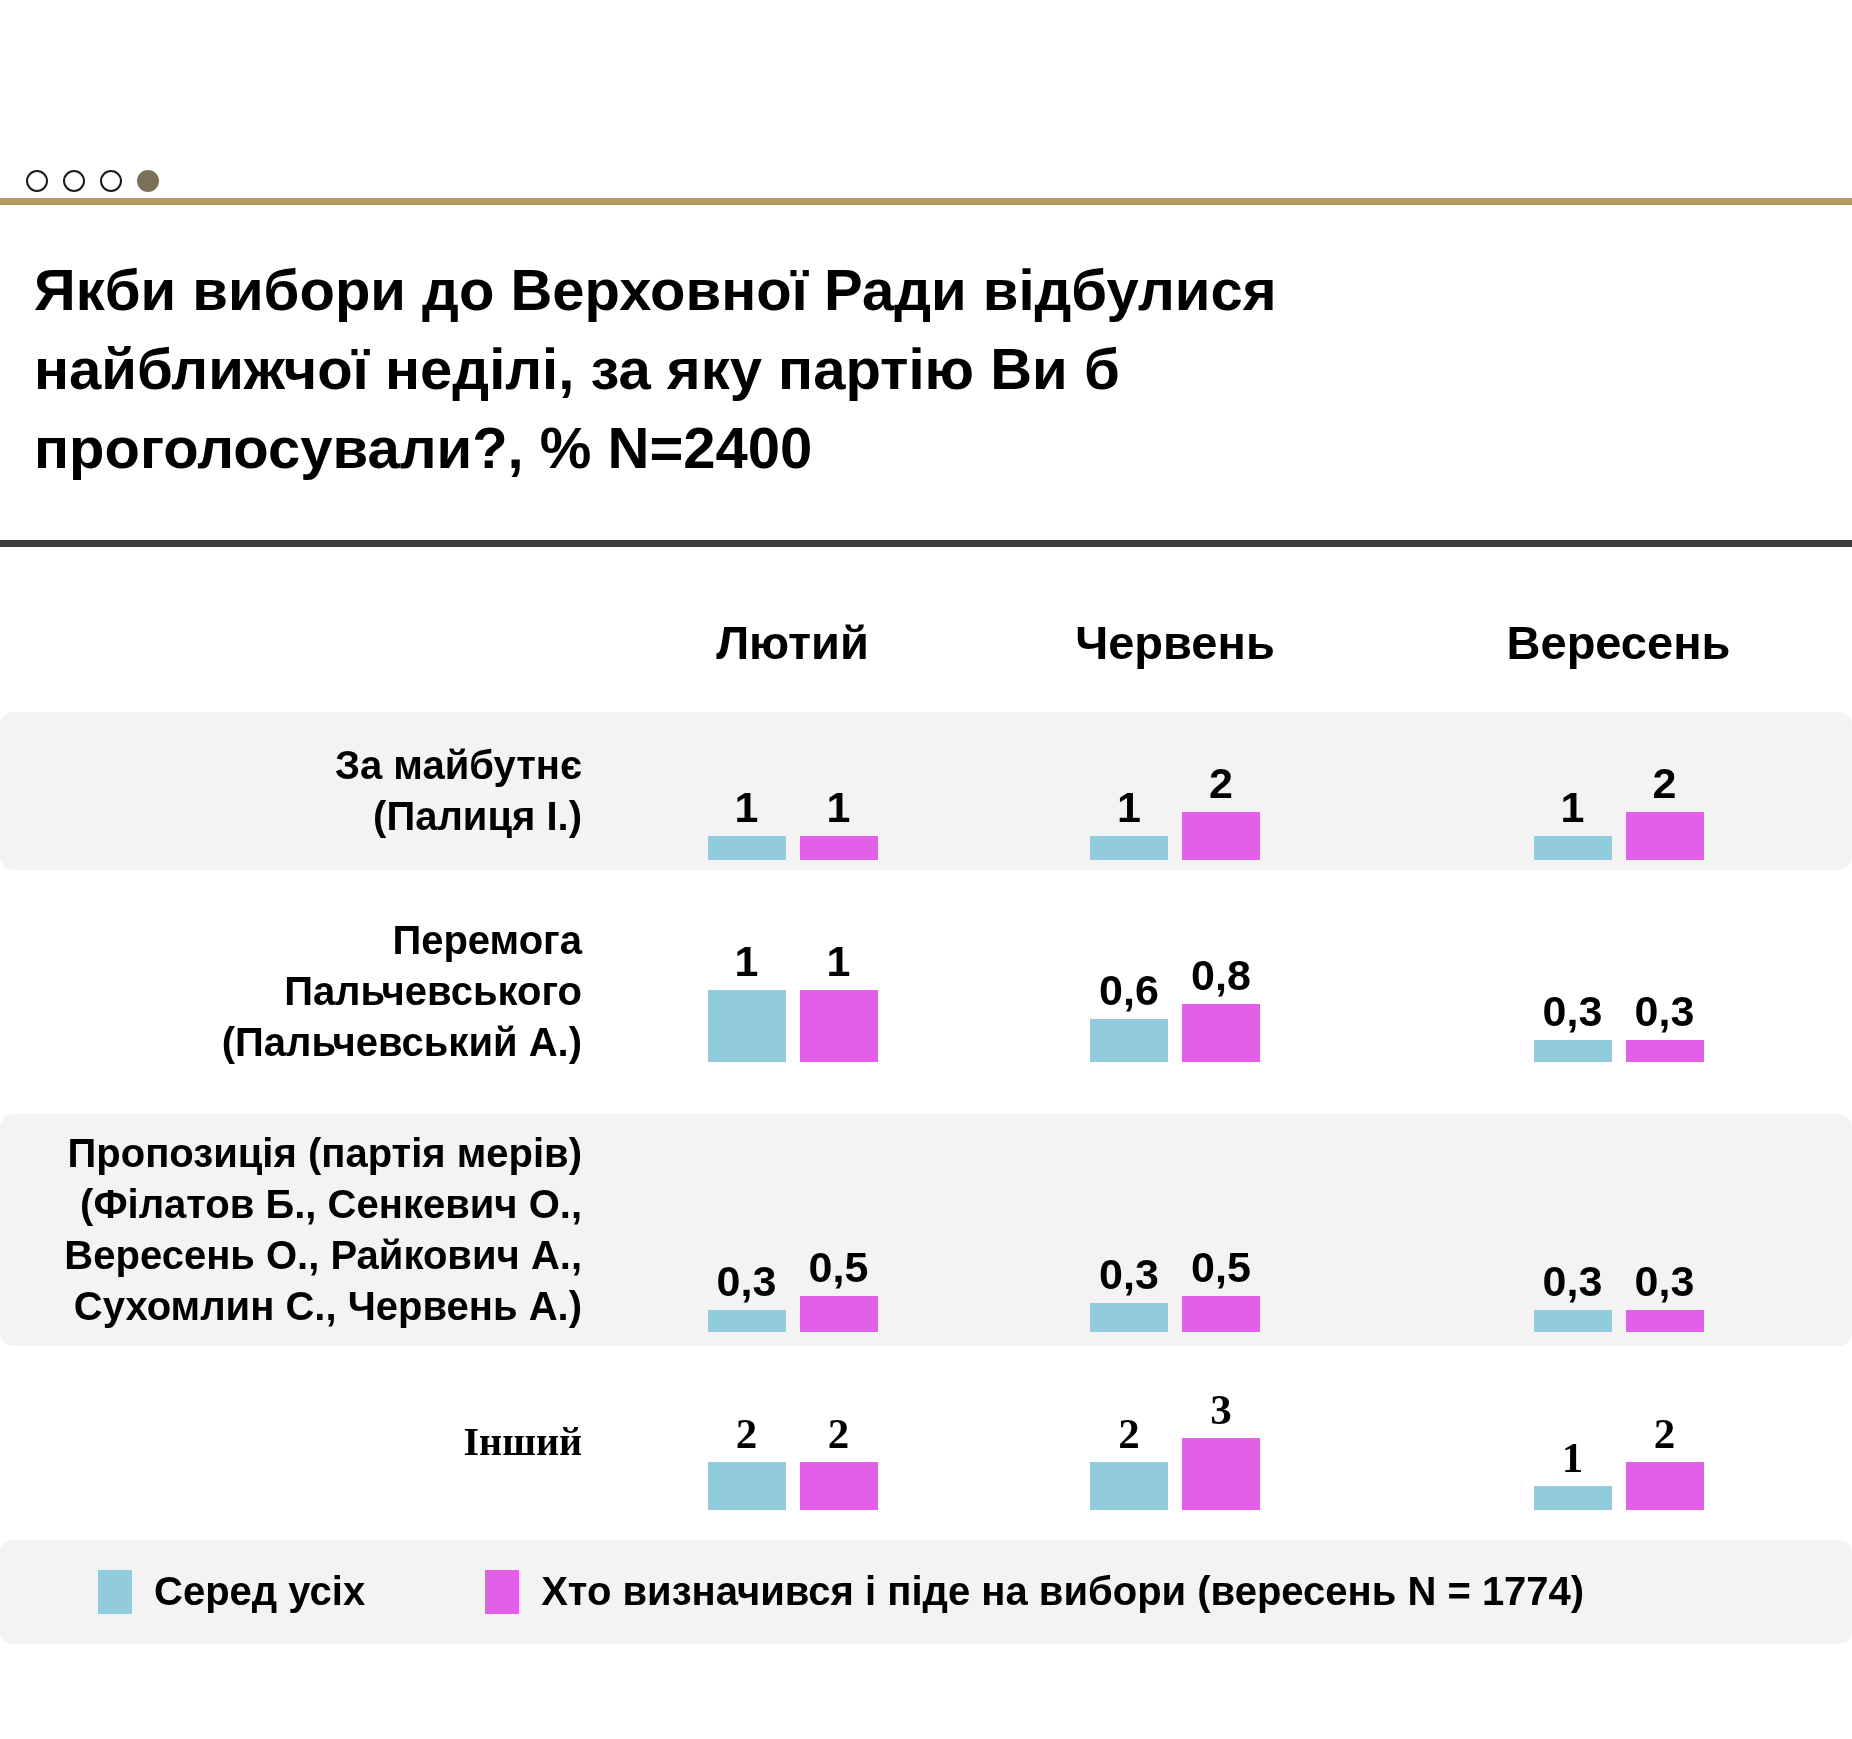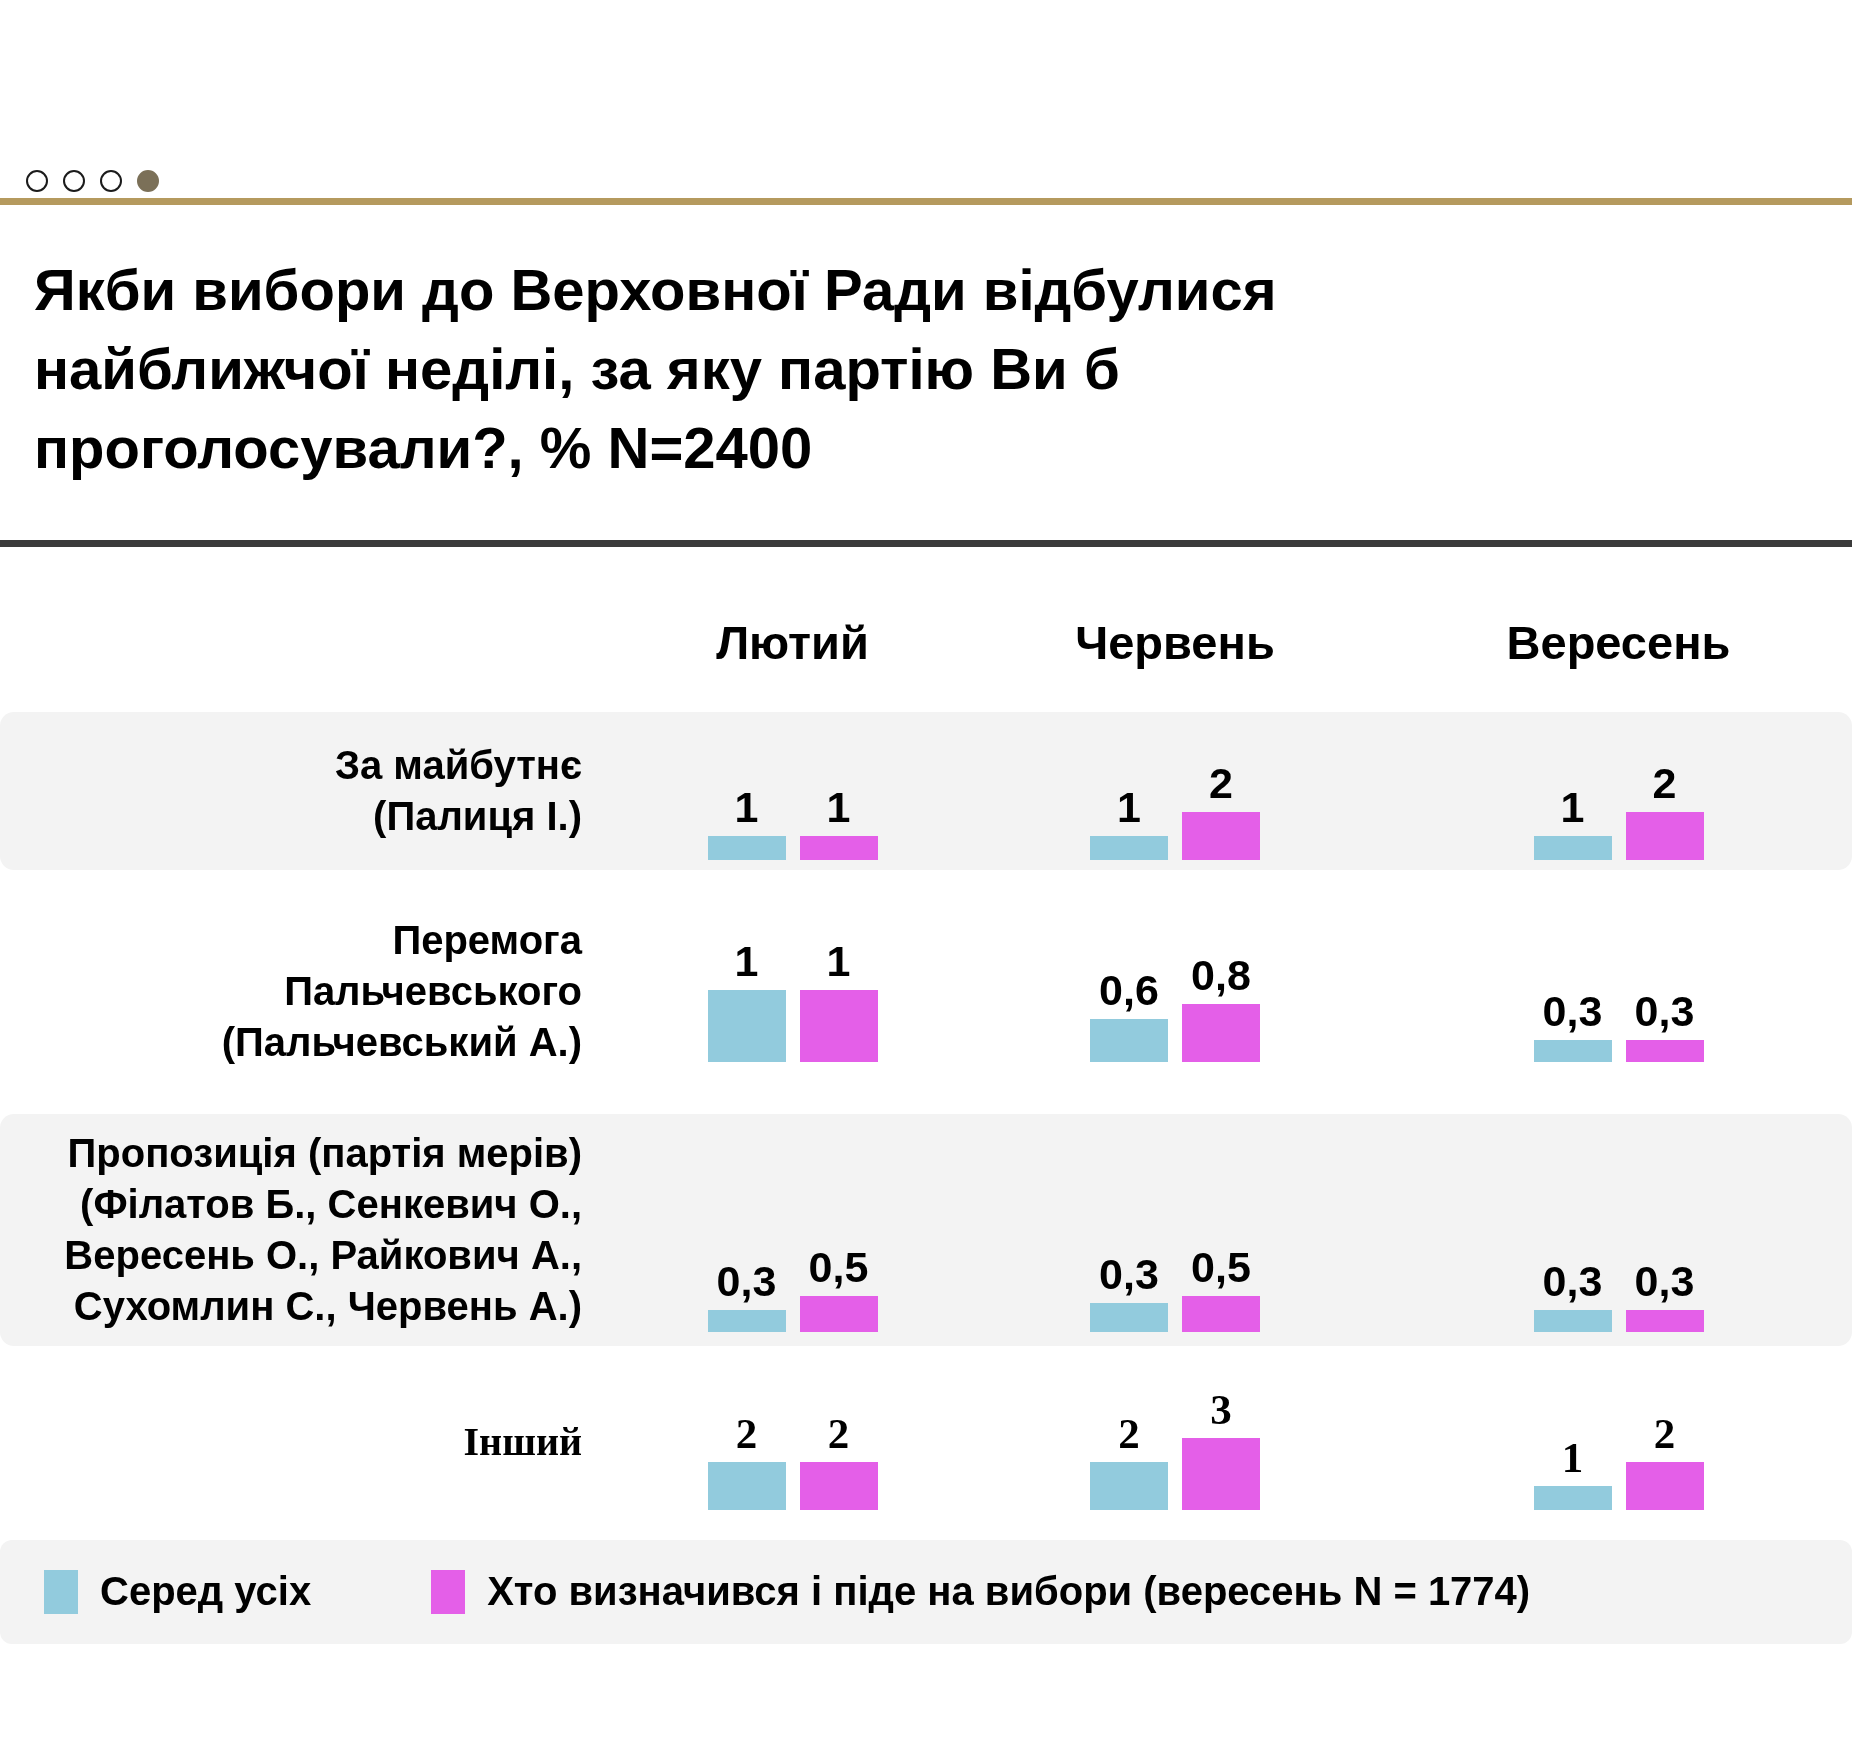--- a/index.html
+++ b/index.html
@@ -45,21 +45,21 @@
   .row-1 .bar-cell{padding-bottom:52px;}
   .row-2 .bar-cell{padding-bottom:14px;}
   .row-3 .bar-cell{padding-bottom:28px;}
   .bar-pair{display:flex;align-items:flex-end;gap:14px;}
   .bar-col{display:flex;flex-direction:column;align-items:center;gap:7px;}
   .bar-value{font-size:43px;font-weight:bold;line-height:1;}
   .bar{width:78px;}
 
   
   .legend{height:104px;background:var(--row_bg);border-radius:12px;
-          display:flex;align-items:center;padding-left:44px;margin-top:2px;}
+          display:flex;align-items:center;padding-left:98px;margin-top:2px;}
   .legend-item{display:flex;align-items:center;gap:22px;font-size:40px;font-weight:bold;}
   .legend-item.second{margin-left:120px;align-items:center;}
   .swatch{width:34px;height:44px;flex:0 0 auto;}
 </style>
 </head>
 <body>
 
 <div class="page">
 
   <div class="header">

